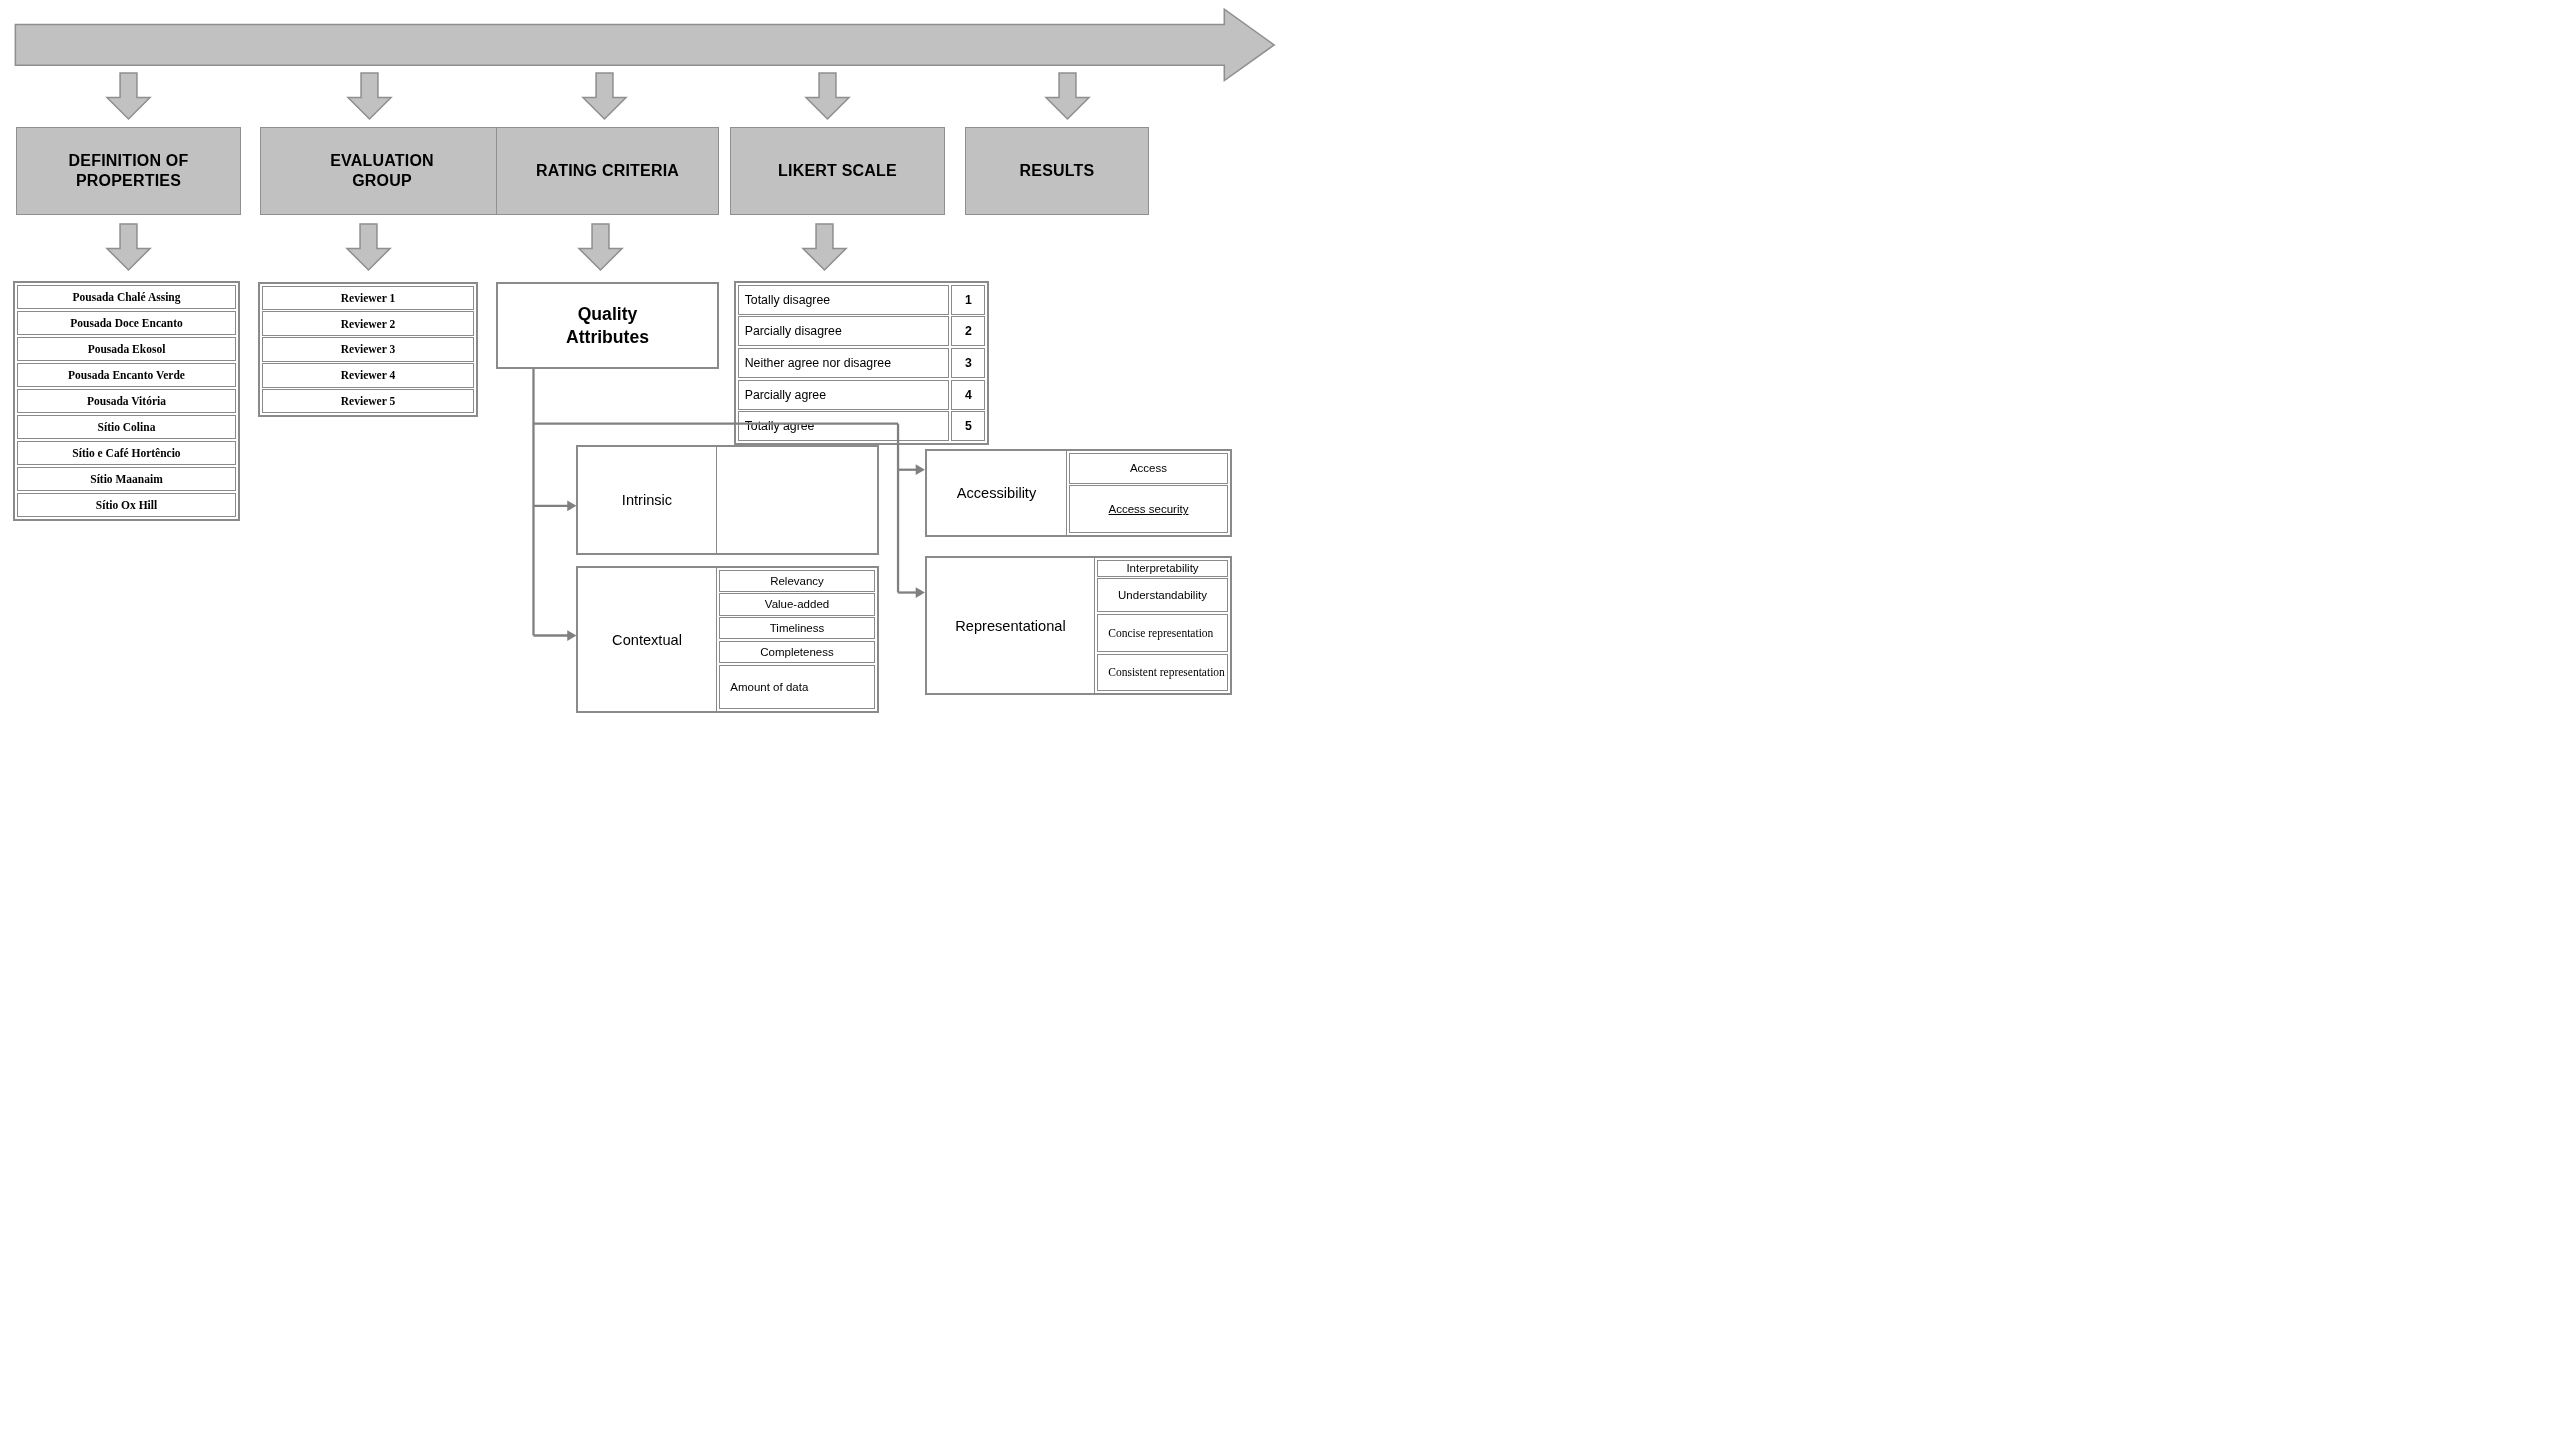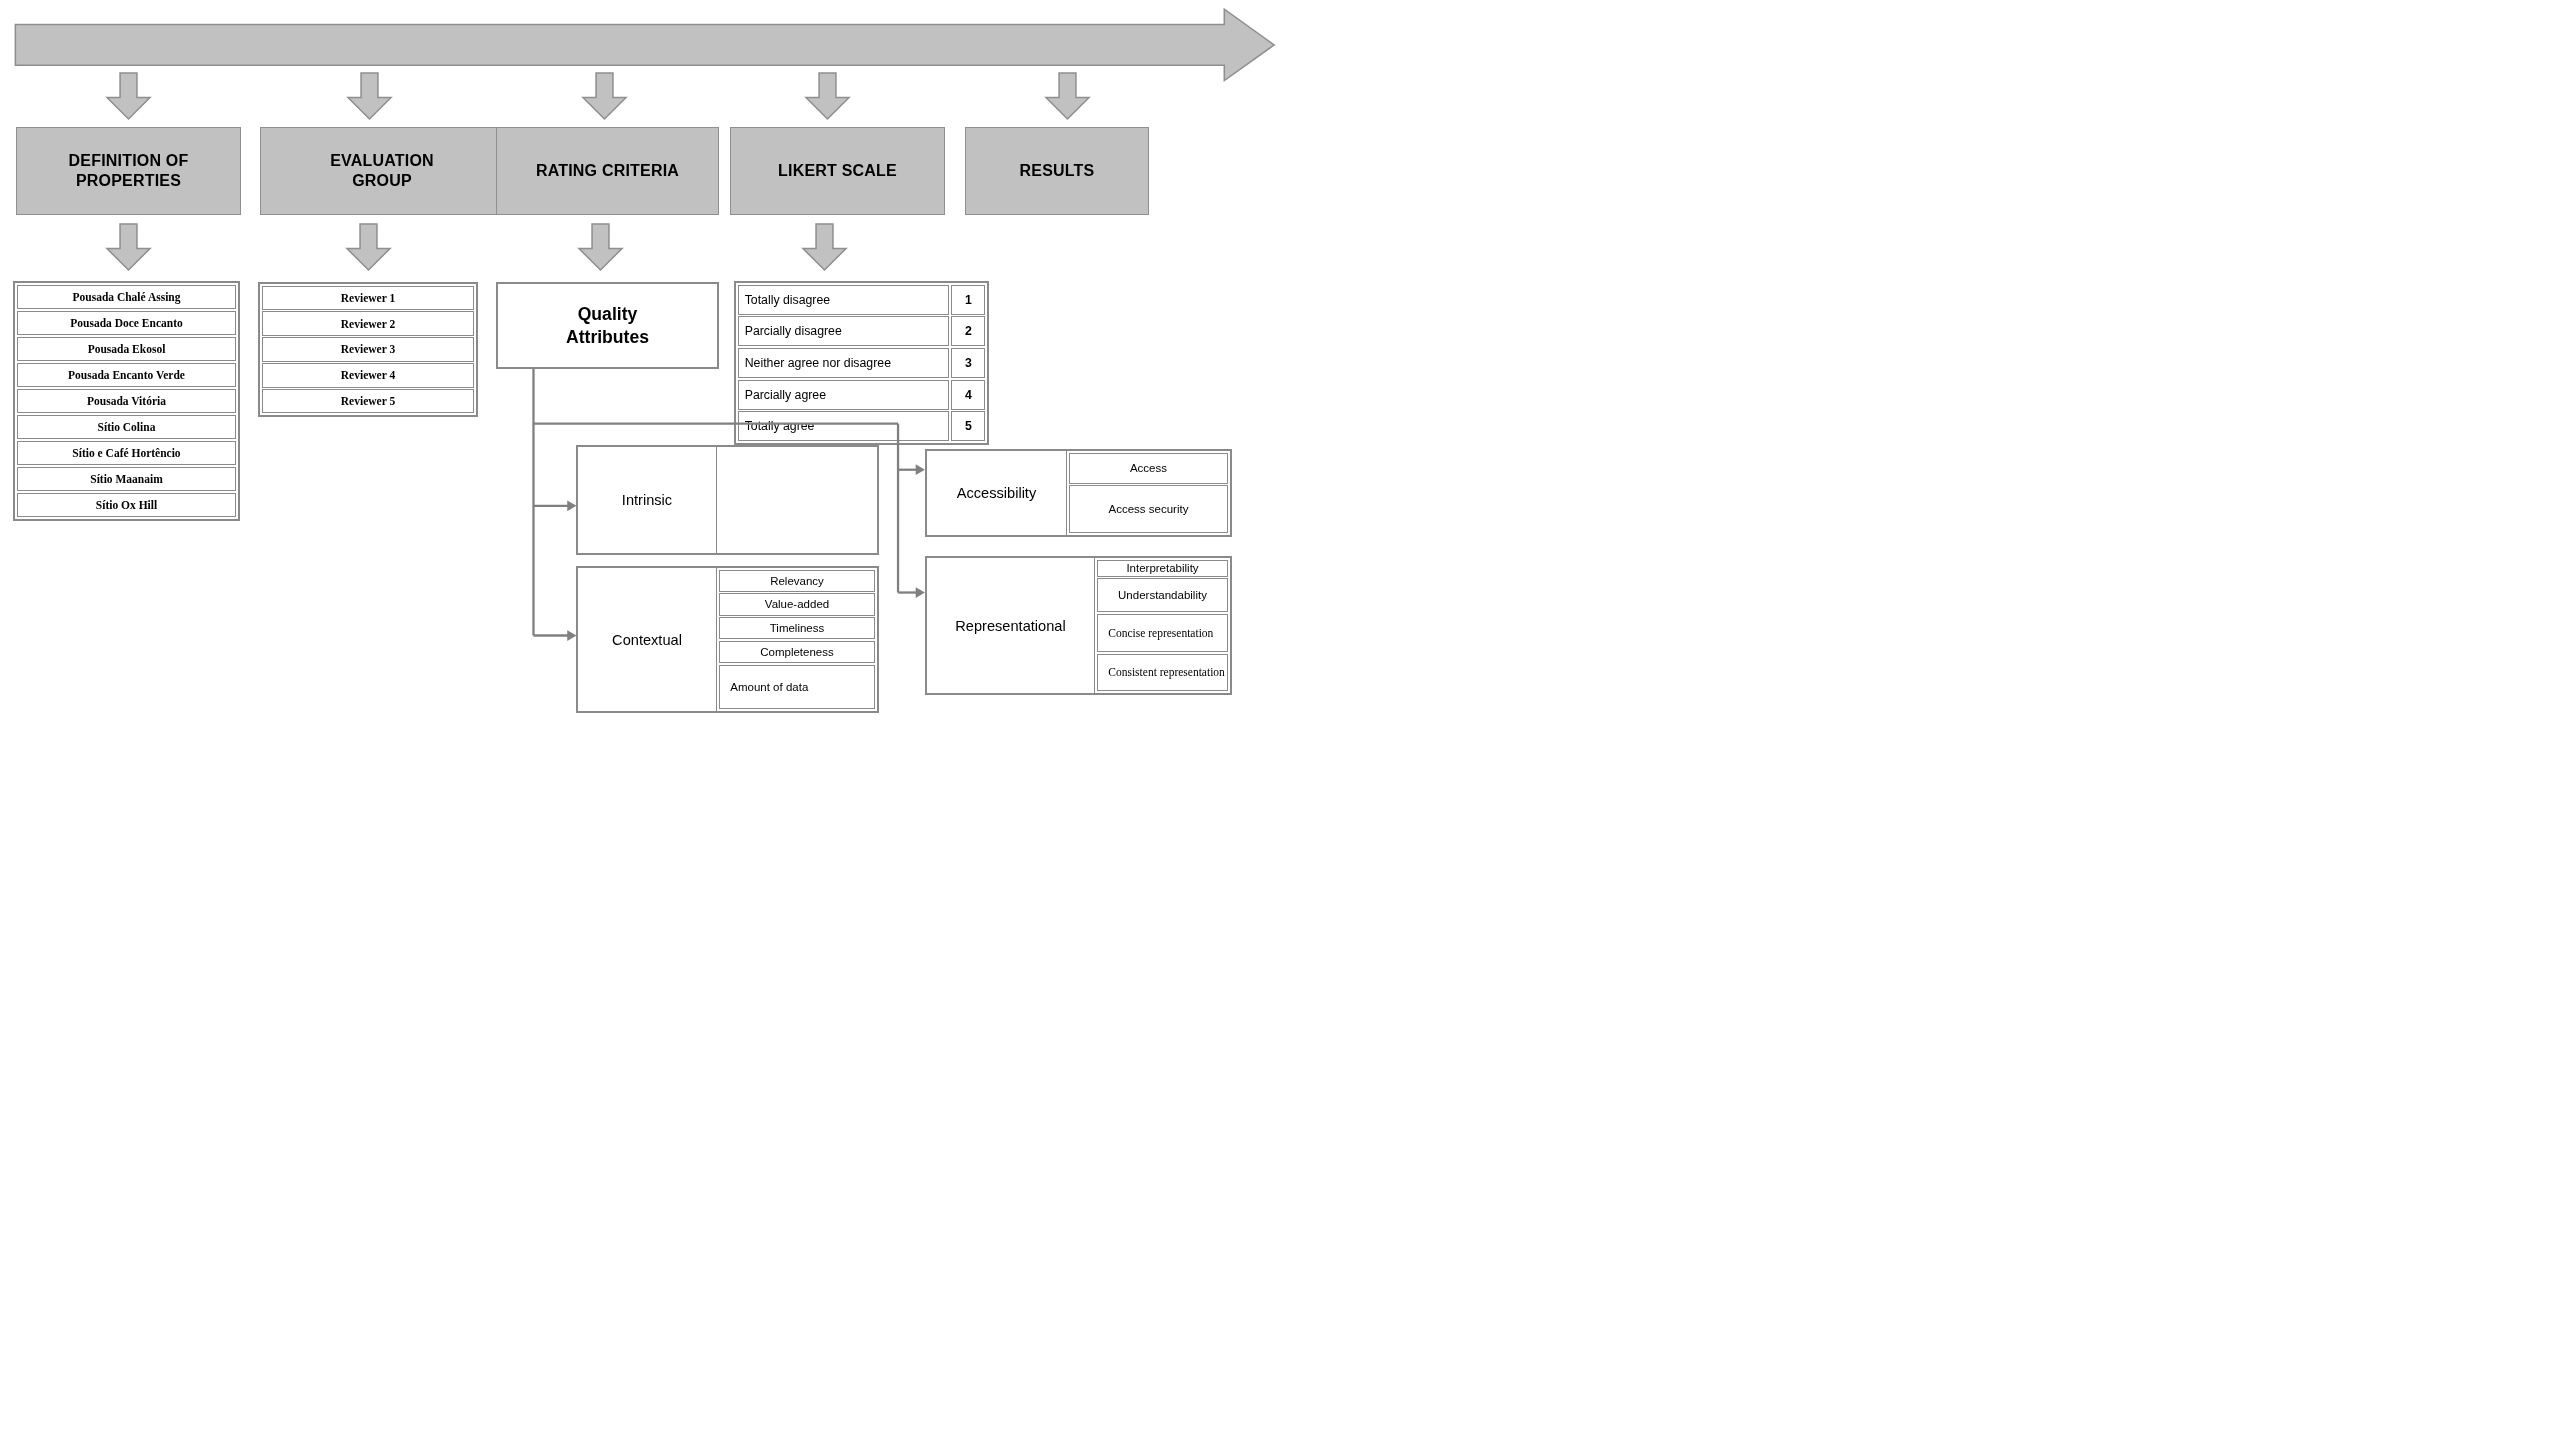--- a/index.html
+++ b/index.html
@@ -96,21 +96,21 @@
 
   #cat-intrinsic{left:576px;top:445px;width:303px;height:110px;}
   #cat-intrinsic .cat-label{width:139px;}
   #cat-contextual{left:576px;top:566px;width:303px;height:147px;}
   #cat-contextual .cat-label{width:139px;}
   #cat-accessibility{left:925px;top:449px;width:307px;height:88px;}
   #cat-accessibility .cat-label{width:140px;}
   #cat-representational{left:925px;top:556px;width:307px;height:139px;}
   #cat-representational .cat-label{width:168px;}
 
-  .f15{flex:1.5;} .f10{flex:1;} .f21{flex:2.1;} .f16{flex:1.6;}
+  .f15{flex:1.5;} .f10{flex:1;} .f21{flex:2.1;} .f16{flex:1.6;text-decoration:underline;}
   .f08{flex:.8;} .f17{flex:1.7;} .f19{flex:1.9;font-family:Liberation Serif, serif;}
 </style>
 </head>
 <body>
 
 <div class="canvas">
 
   <svg class="abs" style="left:0;top:0;" width="1288" height="96" viewBox="0 0 1678 125">
     <polygon class="shape" points="20,32 1595,32 1595,12 1660,58.5 1595,105 1595,85 20,85"></polygon>
   </svg>

